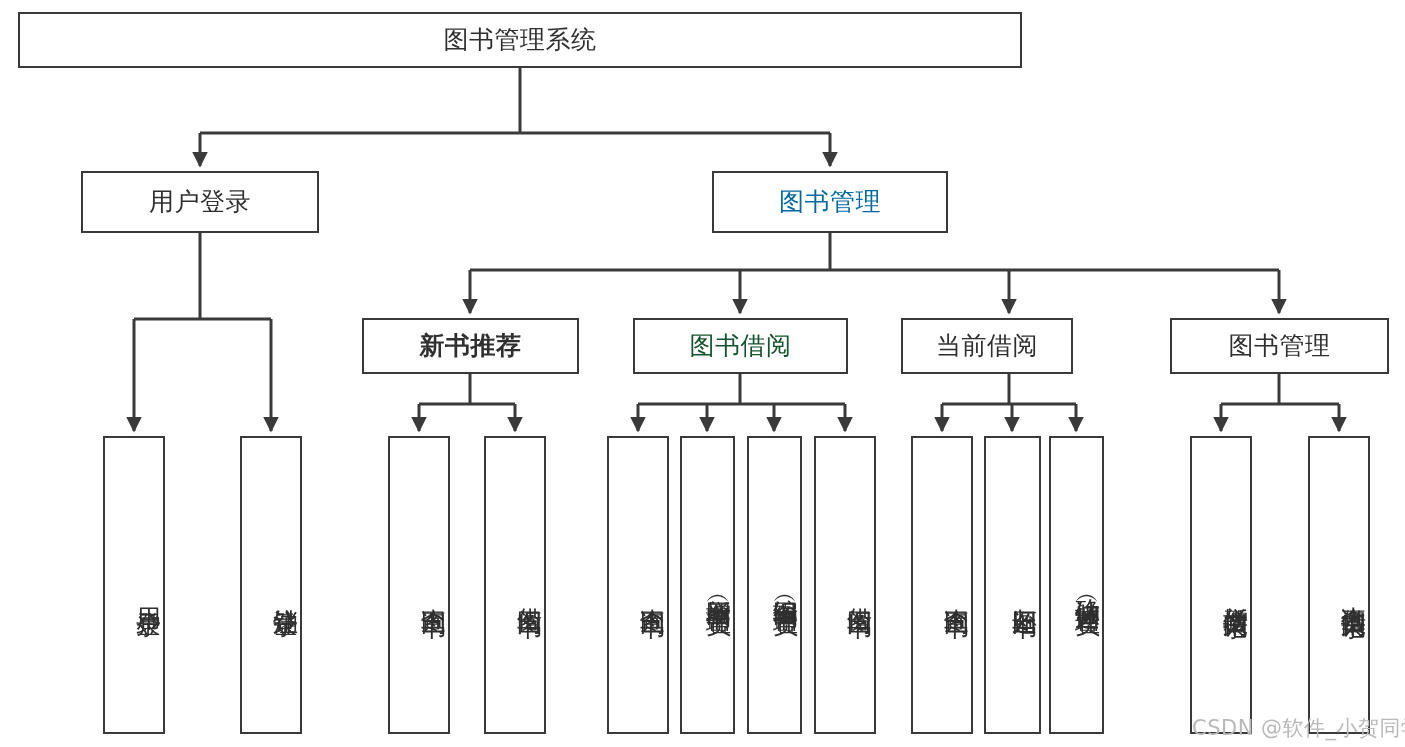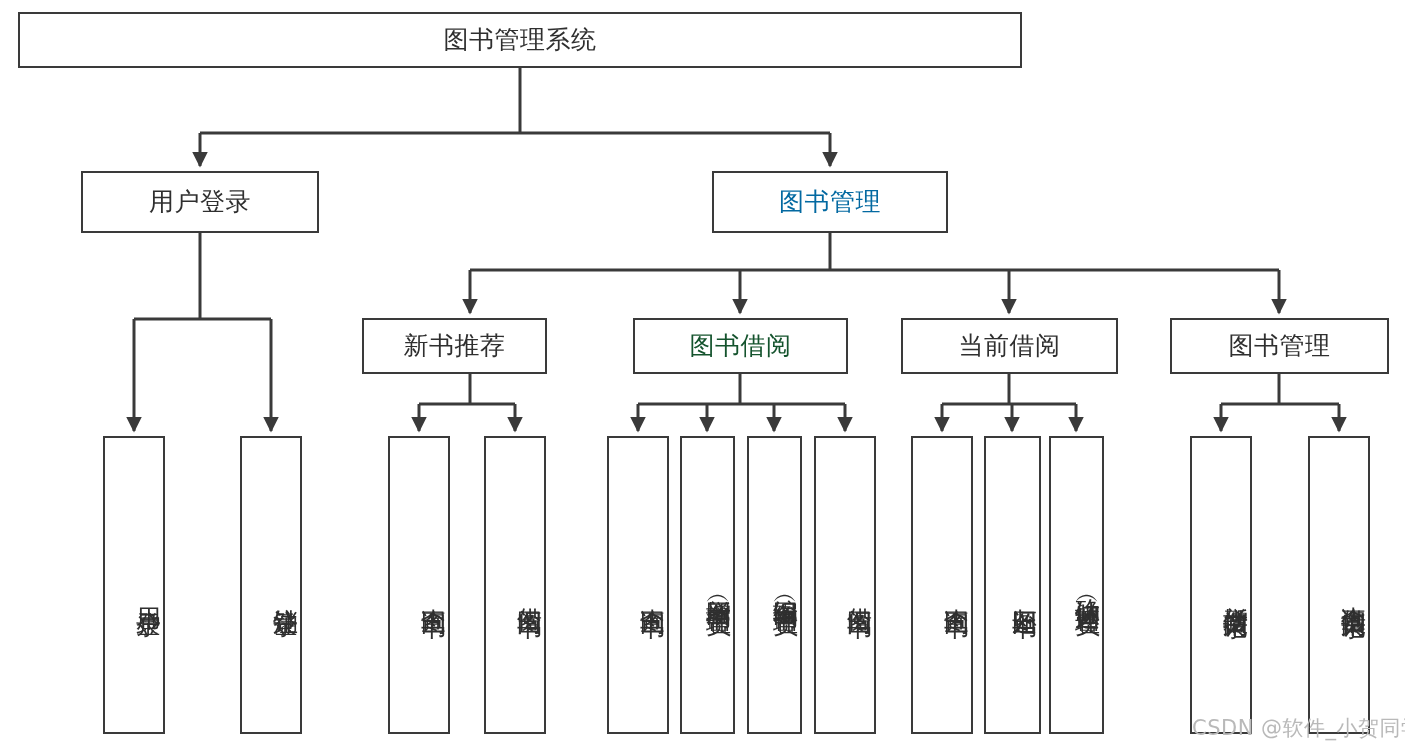--- a/index.html
+++ b/index.html
@@ -113,23 +113,23 @@
       <path d="M 1221 404 L 1221 431" marker-end="url(#arrow)"></path>
       <path d="M 1339 404 L 1339 431" marker-end="url(#arrow)"></path>
     </g>
   </svg>
 
   <div class="node h" id="n-root" style="left: 18px; top: 12px; width: 1004px; height: 56px; border-color: rgb(58, 58, 58); background: rgb(255, 255, 255); color: rgb(47, 47, 47);">图书管理系统</div>
 
   <div class="node h" id="n-l2-0" style="left: 81px; top: 171px; width: 238px; height: 62px; border-color: rgb(58, 58, 58); background: rgb(255, 255, 255); color: rgb(47, 47, 47);">用户登录</div>
   <div class="node h" id="n-l2-1" style="left: 712px; top: 171px; width: 236px; height: 62px; border-color: rgb(58, 58, 58); background: rgb(255, 255, 255); color: #0369a1;">图书管理</div>
 
-  <div class="node h" id="n-l3-0" style="left: 362px; top: 318px; width: 185px; height: 56px; border-color: rgb(58, 58, 58); background: rgb(255, 255, 255); color: rgb(47, 47, 47);">新书推荐</div>
+  <div class="node h" id="n-l3-0" style="left: 362px; top: 318px; width: 217px; height: 56px; border-color: rgb(58, 58, 58); background: rgb(255, 255, 255); color: rgb(47, 47, 47); font-weight: bold;">新书推荐</div>
   <div class="node h" id="n-l3-1" style="left: 633px; top: 318px; width: 215px; height: 56px; border-color: rgb(58, 58, 58); background: rgb(255, 255, 255); color: #14532d;">图书借阅</div>
-  <div class="node h" id="n-l3-2" style="left: 901px; top: 318px; width: 217px; height: 56px; border-color: rgb(58, 58, 58); background: rgb(255, 255, 255); color: rgb(47, 47, 47);">当前借阅</div>
+  <div class="node h" id="n-l3-2" style="left: 901px; top: 318px; width: 172px; height: 56px; border-color: rgb(58, 58, 58); background: rgb(255, 255, 255); color: rgb(47, 47, 47);">当前借阅</div>
   <div class="node h" id="n-l3-3" style="left: 1170px; top: 318px; width: 219px; height: 56px; border-color: rgb(58, 58, 58); background: rgb(255, 255, 255); color: rgb(47, 47, 47);">图书管理</div>
 
   <div class="node v" id="n-leaf-0" style="left: 103px; top: 436px; width: 62px; height: 298px; border-color: rgb(58, 58, 58); background: rgb(255, 255, 255); color: rgb(47, 47, 47);">用户登录</div>
   <div class="node v" id="n-leaf-1" style="left: 240px; top: 436px; width: 62px; height: 298px; border-color: rgb(58, 58, 58); background: rgb(255, 255, 255); color: rgb(47, 47, 47);">注销登录</div>
   <div class="node v" id="n-leaf-2" style="left: 388px; top: 436px; width: 62px; height: 298px; border-color: rgb(58, 58, 58); background: rgb(255, 255, 255); color: rgb(47, 47, 47);">查询图书</div>
   <div class="node v" id="n-leaf-3" style="left: 484px; top: 436px; width: 62px; height: 298px; border-color: rgb(58, 58, 58); background: rgb(255, 255, 255); color: rgb(47, 47, 47);">借阅图书</div>
   <div class="node v" id="n-leaf-4" style="left: 607px; top: 436px; width: 62px; height: 298px; border-color: rgb(58, 58, 58); background: rgb(255, 255, 255); color: rgb(47, 47, 47);">查询图书</div>
   <div class="node v vtop" id="n-leaf-5" style="left: 680px; top: 436px; width: 55px; height: 298px; border-color: rgb(58, 58, 58); background: rgb(255, 255, 255); color: rgb(47, 47, 47);">新增图书（管理员）</div>
   <div class="node v vtop" id="n-leaf-6" style="left: 747px; top: 436px; width: 55px; height: 298px; border-color: rgb(58, 58, 58); background: rgb(255, 255, 255); color: rgb(47, 47, 47);">编辑图书（管理员）</div>
   <div class="node v" id="n-leaf-7" style="left: 814px; top: 436px; width: 62px; height: 298px; border-color: rgb(58, 58, 58); background: rgb(255, 255, 255); color: rgb(47, 47, 47);">借阅图书</div>

